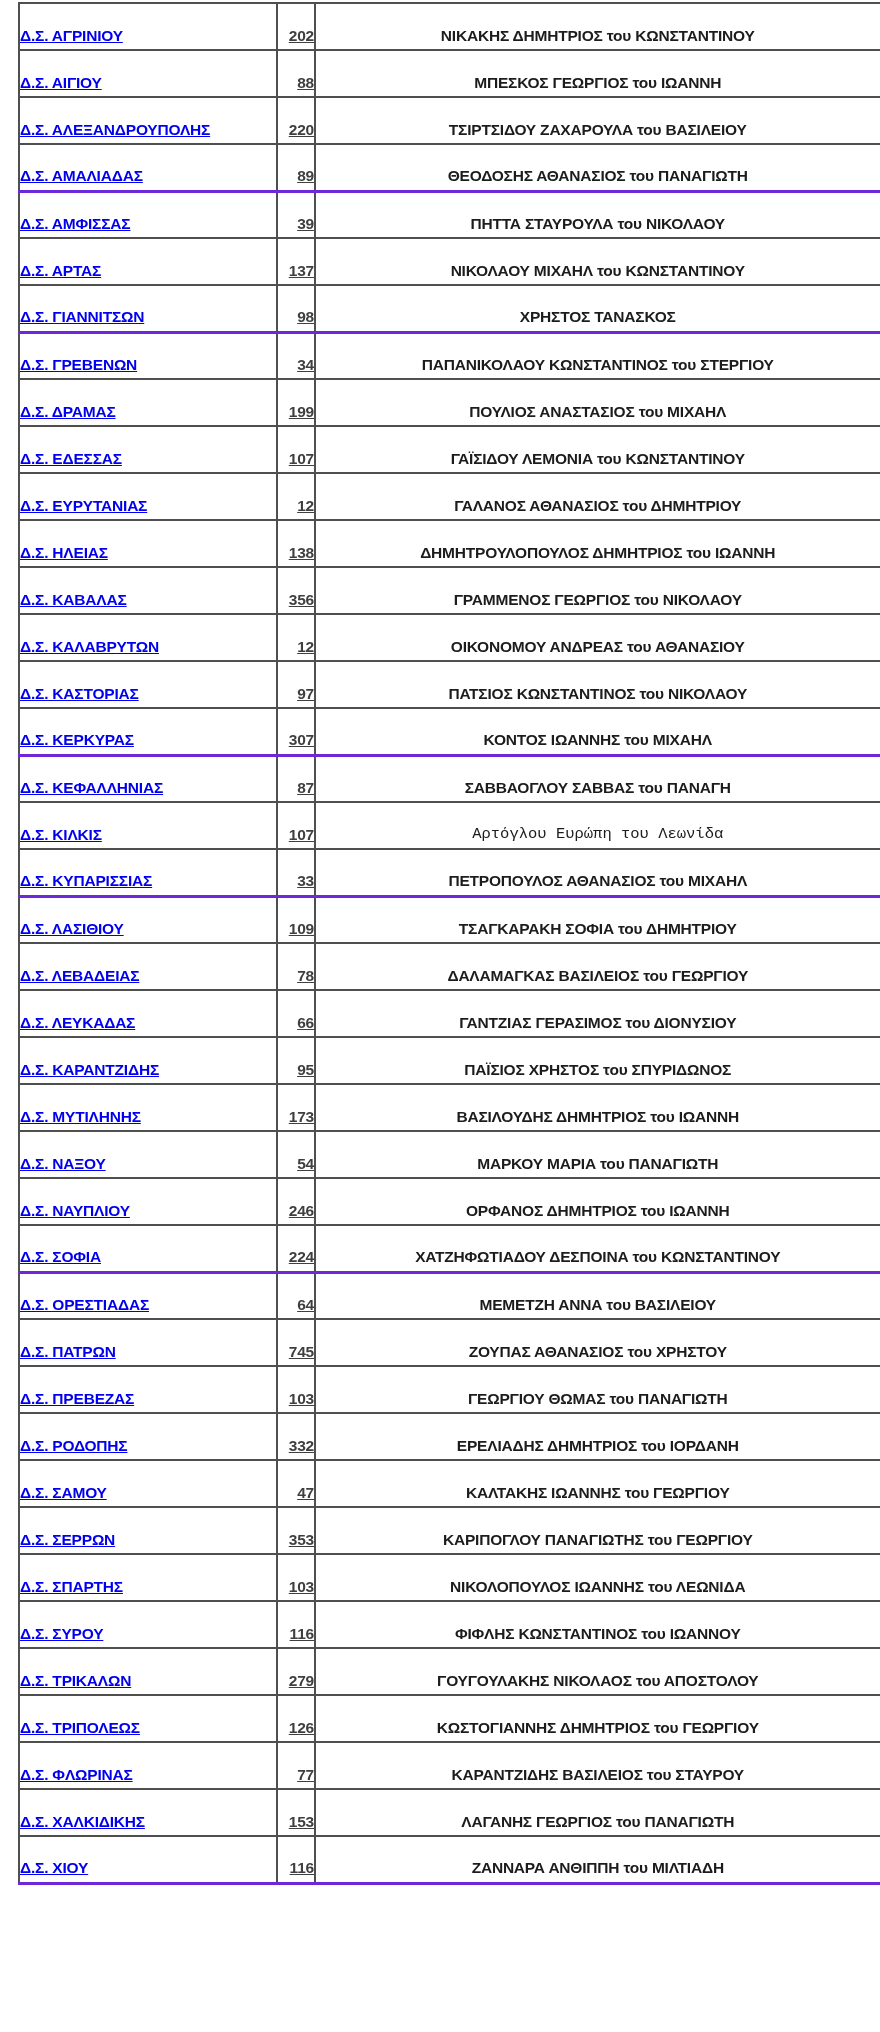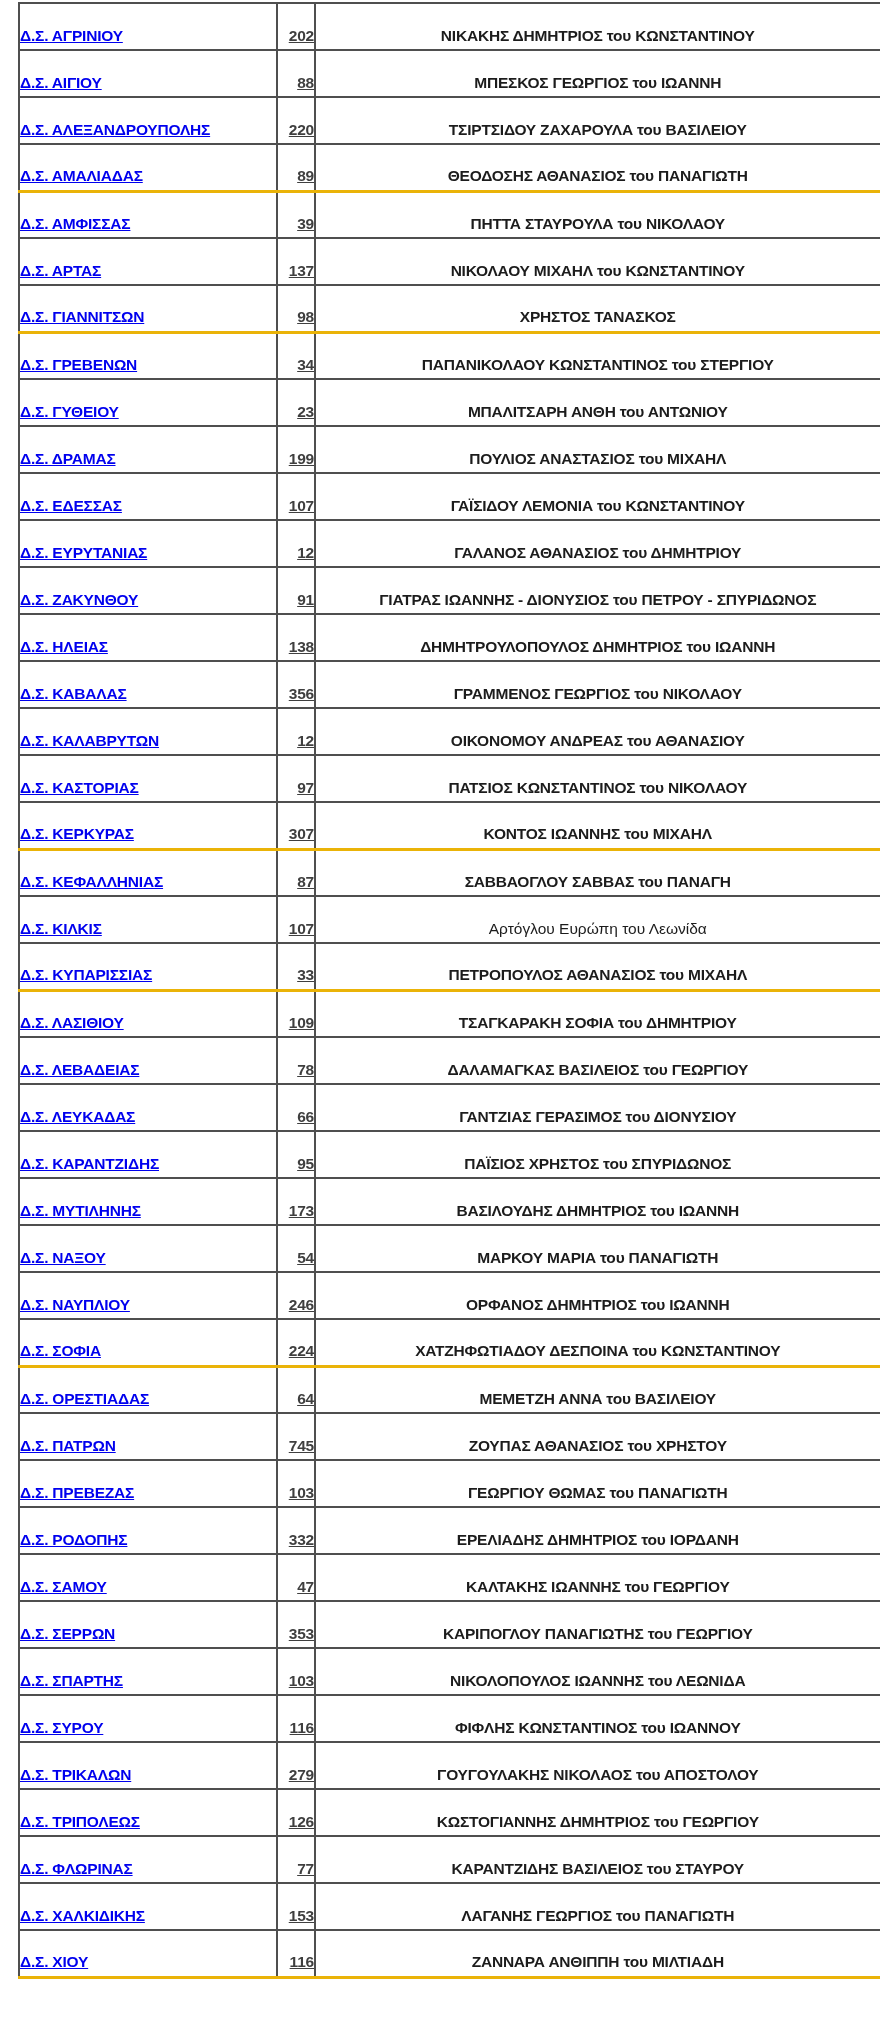--- a/index.html
+++ b/index.html
@@ -33,21 +33,21 @@
     vertical-align: bottom;
     padding: 0 0 5px 0;
     font-weight: bold;
     font-size: 15.5px;
     line-height: 1.1;
     letter-spacing: -0.2px;
     white-space: nowrap;
     overflow: hidden;
   }
   tr.grp-end td {
-    border-bottom: 3px solid #eab308;
+    border-bottom: 3px solid #6d28d9;
   }
   td.c-assoc {
     padding-left: 7px;
   }
   td.c-assoc a {
     color: var(--link-color, #0000EE);
     text-decoration: underline;
     cursor: pointer;
   }
   td.c-num {
@@ -60,20 +60,21 @@
     text-decoration: underline;
   }
   td.c-name {
     padding-left: 6px;
     color: var(--name-color, #1c1c1c);
     text-align: center;
   }
   tr.plain td.c-name {
     font-weight: normal;
     letter-spacing: 0;
+    font-family: Liberation Mono, monospace;
   }
 </style>
 </head>
 <body style="background: rgb(255, 255, 255);">
 
 <table class="reps">
   <colgroup>
     <col style="width:258px">
     <col style="width:38px">
     <col style="width:566px">
@@ -113,43 +114,33 @@
     <td class="c-assoc"><a href="#">Δ.Σ. ΓΙΑΝΝΙΤΣΩΝ</a></td>
     <td class="c-num">98</td>
     <td class="c-name">ΧΡΗΣΤΟΣ ΤΑΝΑΣΚΟΣ</td>
   </tr>
       <tr>
     <td class="c-assoc"><a href="#">Δ.Σ. ΓΡΕΒΕΝΩΝ</a></td>
     <td class="c-num">34</td>
     <td class="c-name">ΠΑΠΑΝΙΚΟΛΑΟΥ ΚΩΝΣΤΑΝΤΙΝΟΣ του ΣΤΕΡΓΙΟΥ</td>
   </tr>
       <tr>
-    <td class="c-assoc"><a href="#">Δ.Σ. ΓΥΘΕΙΟΥ</a></td>
-    <td class="c-num">23</td>
-    <td class="c-name">ΜΠΑΛΙΤΣΑΡΗ ΑΝΘΗ του ΑΝΤΩΝΙΟΥ</td>
-  </tr>
-      <tr>
     <td class="c-assoc"><a href="#">Δ.Σ. ΔΡΑΜΑΣ</a></td>
     <td class="c-num">199</td>
     <td class="c-name">ΠΟΥΛΙΟΣ ΑΝΑΣΤΑΣΙΟΣ του ΜΙΧΑΗΛ</td>
   </tr>
       <tr>
     <td class="c-assoc"><a href="#">Δ.Σ. ΕΔΕΣΣΑΣ</a></td>
     <td class="c-num">107</td>
     <td class="c-name">ΓΑΪΣΙΔΟΥ ΛΕΜΟΝΙΑ του ΚΩΝΣΤΑΝΤΙΝΟΥ</td>
   </tr>
       <tr>
     <td class="c-assoc"><a href="#">Δ.Σ. ΕΥΡΥΤΑΝΙΑΣ</a></td>
     <td class="c-num">12</td>
     <td class="c-name">ΓΑΛΑΝΟΣ ΑΘΑΝΑΣΙΟΣ του ΔΗΜΗΤΡΙΟΥ</td>
-  </tr>
-      <tr>
-    <td class="c-assoc"><a href="#">Δ.Σ. ΖΑΚΥΝΘΟΥ</a></td>
-    <td class="c-num">91</td>
-    <td class="c-name">ΓΙΑΤΡΑΣ ΙΩΑΝΝΗΣ - ΔΙΟΝΥΣΙΟΣ του ΠΕΤΡΟΥ - ΣΠΥΡΙΔΩΝΟΣ</td>
   </tr>
       <tr>
     <td class="c-assoc"><a href="#">Δ.Σ. ΗΛΕΙΑΣ</a></td>
     <td class="c-num">138</td>
     <td class="c-name">ΔΗΜΗΤΡΟΥΛΟΠΟΥΛΟΣ ΔΗΜΗΤΡΙΟΣ του ΙΩΑΝΝΗ</td>
   </tr>
       <tr>
     <td class="c-assoc"><a href="#">Δ.Σ. ΚΑΒΑΛΑΣ</a></td>
     <td class="c-num">356</td>
     <td class="c-name">ΓΡΑΜΜΕΝΟΣ ΓΕΩΡΓΙΟΣ του ΝΙΚΟΛΑΟΥ</td>

